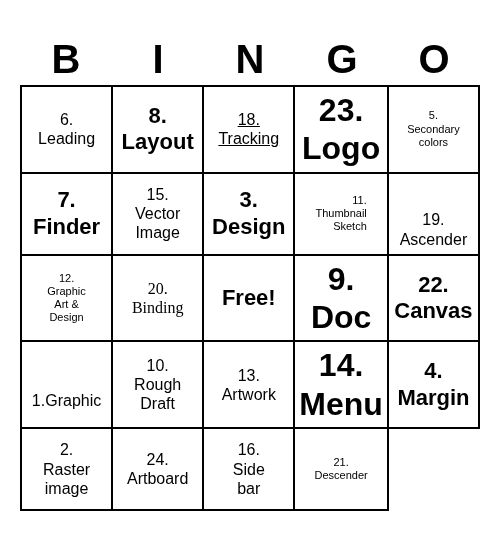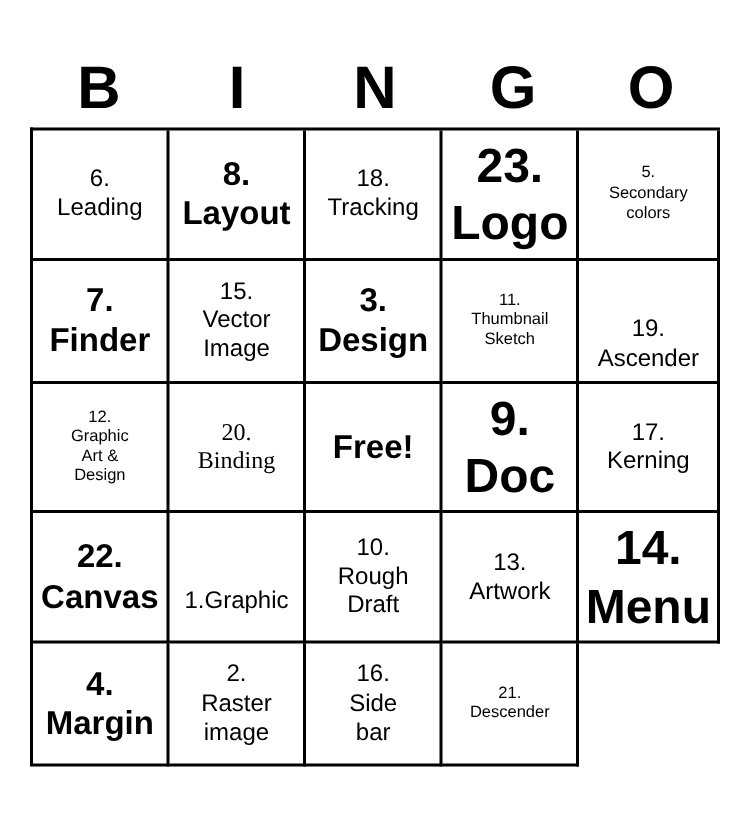--- a/index.html
+++ b/index.html
@@ -90,21 +90,21 @@
   <div class="bingo-grid">
   <div class="bingo-cell">
         <span class="cell-text size-medium" style="white-space: pre-line;">6.
 Leading</span>
       </div>
       <div class="bingo-cell">
         <span class="cell-text size-large" style="white-space: pre-line;">8.
 Layout</span>
       </div>
       <div class="bingo-cell">
-        <span class="cell-text size-medium" style="white-space: pre-line;">18.
+        <span class="cell-text size-medium" style="white-space: pre-line; text-decoration: underline;">18.
 Tracking</span>
       </div>
       <div class="bingo-cell">
         <span class="cell-text size-xlarge" style="white-space: pre-line;">23.
 Logo</span>
       </div>
       <div class="bingo-cell">
         <span class="cell-text size-small" style="white-space: pre-line;">5.
 Secondary
 colors</span>
@@ -116,21 +116,21 @@
       <div class="bingo-cell">
         <span class="cell-text size-medium" style="white-space: pre-line;">15.
 Vector
 Image</span>
       </div>
       <div class="bingo-cell">
         <span class="cell-text size-large" style="white-space: pre-line;">3.
 Design</span>
       </div>
       <div class="bingo-cell">
-        <span class="cell-text size-small" style="white-space: pre-line;">11.
+        <span class="cell-text size-small" style="white-space: pre-line; text-align: right;">11.
 Thumbnail
 Sketch</span>
       </div>
       <div class="bingo-cell">
         <span class="cell-text size-medium" style="white-space: pre-line; margin-top: 32px;">19.
 Ascender</span>
       </div>
       <div class="bingo-cell">
         <span class="cell-text size-small" style="white-space: pre-line;">12.
 Graphic
@@ -140,24 +140,20 @@
       <div class="bingo-cell">
         <span class="cell-text size-medium" style="white-space: pre-line; font-family: Liberation Serif, serif;">20.
 Binding</span>
       </div>
       <div class="bingo-cell">
         <span class="cell-text size-large" style="white-space: pre-line;">Free!</span>
       </div>
       <div class="bingo-cell">
         <span class="cell-text size-xlarge" style="white-space: pre-line;">9.
 Doc</span>
-      </div>
-      <div class="bingo-cell">
-        <span class="cell-text size-medium" style="white-space: pre-line;">17.
-Kerning</span>
       </div>
       <div class="bingo-cell">
         <span class="cell-text size-large" style="white-space: pre-line;">22.
 Canvas</span>
       </div>
       <div class="bingo-cell">
         <span class="cell-text size-medium" style="white-space: pre-line; margin-top: 32px;">1.Graphic</span>
       </div>
       <div class="bingo-cell">
         <span class="cell-text size-medium" style="white-space: pre-line;">10.
@@ -175,20 +171,24 @@
       <div class="bingo-cell">
         <span class="cell-text size-large" style="white-space: pre-line;">4.
 Margin</span>
       </div>
       <div class="bingo-cell">
         <span class="cell-text size-medium" style="white-space: pre-line;">2.
 Raster
 image</span>
       </div>
       <div class="bingo-cell">
+        <span class="cell-text size-medium" style="white-space: pre-line;">24.
+Artboard</span>
+      </div>
+      <div class="bingo-cell">
         <span class="cell-text size-medium" style="white-space: pre-line;">16.
 Side
 bar</span>
       </div>
       <div class="bingo-cell">
         <span class="cell-text size-small" style="white-space: pre-line;">21.
 Descender</span>
       </div>
     </div>
 </div>

